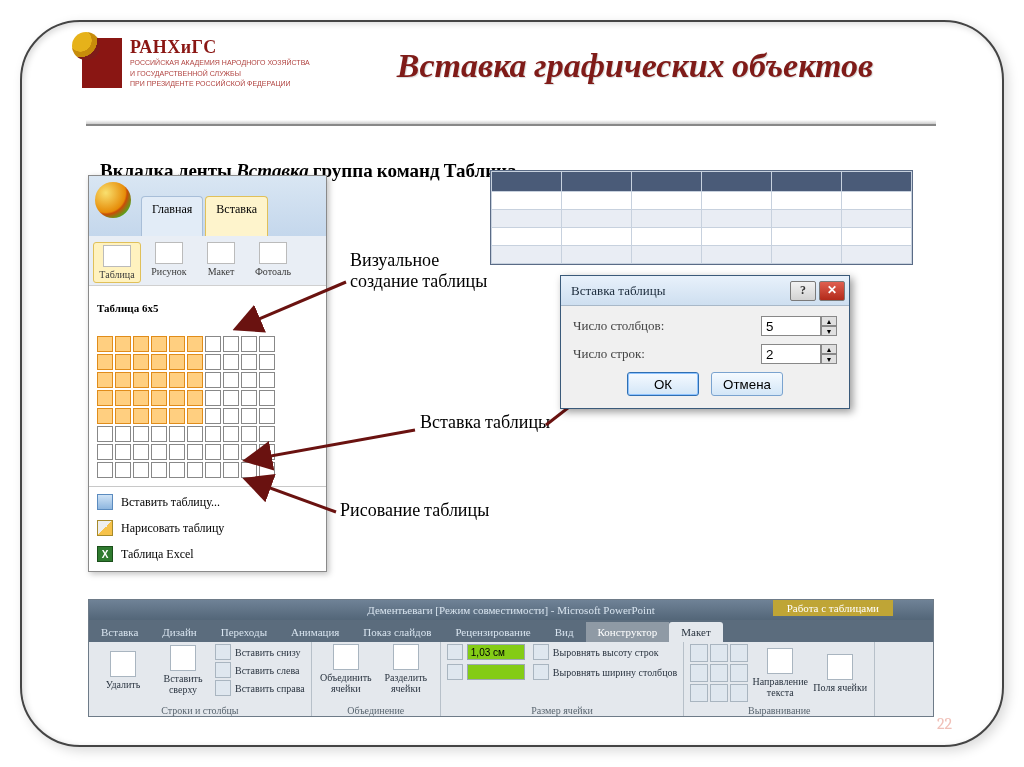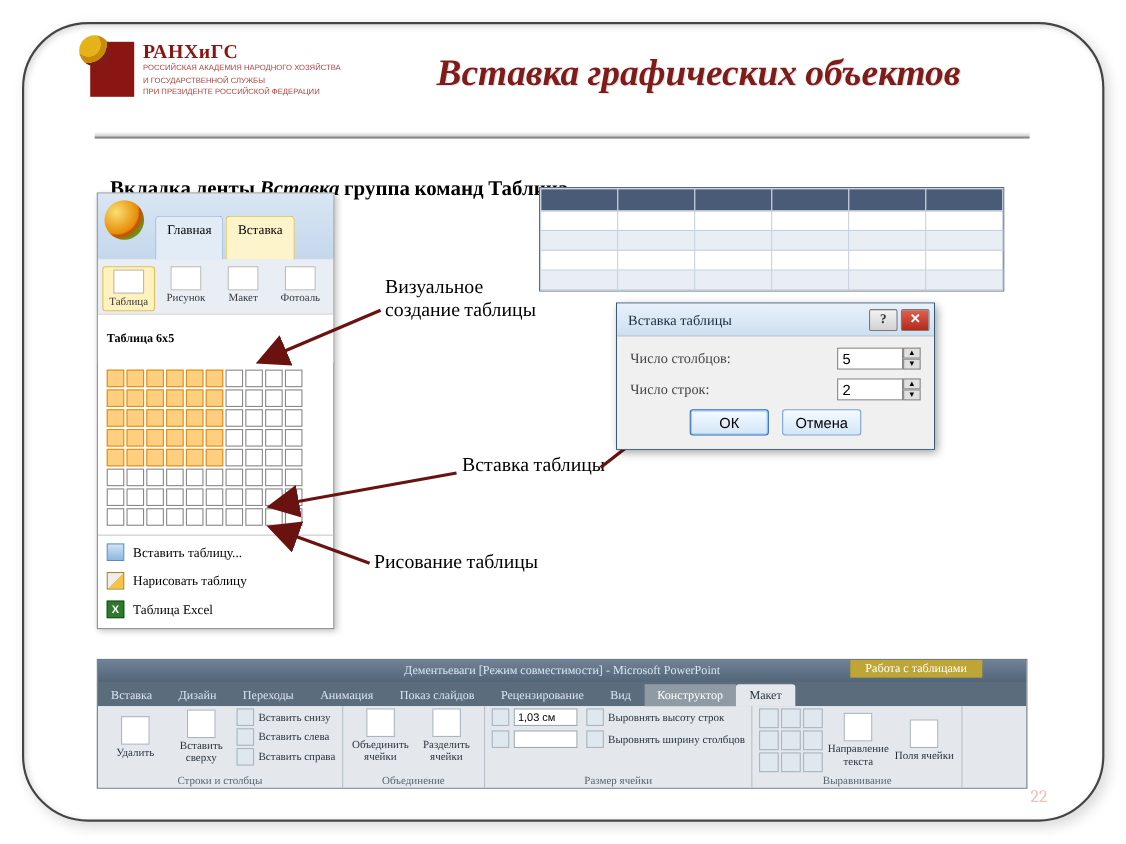--- a/index.html
+++ b/index.html
@@ -38,21 +38,21 @@
 
   .caption {
     position:absolute; left:100px; top:135px;
     font:400 19px Cambria, Georgia, serif; color:#000;margin-top:25px;
   }
   .caption .bold{font-weight:700;}
   .caption .ital{font-style:italic;}
 
   
   .dropdown {
-    position:absolute; left:88px; top:175px; width:216px;
+    position:absolute; left:88px; top:175px; width:239px;
     border:1px solid #8a8a8a; background:#fff;
     box-shadow:2px 2px 6px rgba(0,0,0,.25);
     font:12px "Segoe UI";
   }
   .dd-top {background:linear-gradient(#d9e6f3,#c4d7ec);height:60px;display:flex;}
   .office-btn{width:36px;height:36px;margin:6px 2px 0 6px;border-radius:50%;
     background:radial-gradient(circle at 30% 30%,#f9e06f,#e68c08 55%,#c94d09 60%,#4eaa1d 80%);}
   .dd-tabs{display:flex;gap:2px;margin:20px 0 0 8px;font-size:12px;}
   .dd-tab{padding:5px 10px;background:#e2ecf7;border:1px solid #a8bed8;border-bottom:none;border-radius:4px 4px 0 0;}
   .dd-tab.active{background:#fef4cc;border-color:#e0c05a;font-weight:400;}
@@ -121,21 +121,21 @@
   .rb-tab.ctx{background:#8f9aa5;color:#fff;}
   .rb-tab.active{background:#e4e8ed;color:#2a3440;border-radius:3px 3px 0 0;}
   .rb-body{display:flex;height:76px;background:#e4e8ed;}
   .rb-group{border-right:1px solid #b7c0c9;padding:2px 6px 0;display:flex;flex-direction:column;justify-content:space-between;}
   .rb-group-label{text-align:center;font-size:10px;color:#5a6670;padding:2px 0;}
   .rb-row{display:flex;gap:4px;align-items:center;}
   .rb-big{display:flex;flex-direction:column;align-items:center;gap:2px;width:56px;font-size:10px;color:#2a3440;text-align:center;}
   .rb-big .ico{width:26px;height:26px;border:1px solid #a9b5c0;background:#fff;}
   .rb-small{display:flex;align-items:center;gap:4px;font-size:10px;color:#2a3440;}
   .rb-small .ico{width:16px;height:16px;border:1px solid #a9b5c0;background:#dfe7ef;}
-  .rb-input{width:58px;height:16px;font-size:10px;border:1px solid #9ca8b3;padding:0 3px;background:#ffffff;}
+  .rb-input{width:58px;height:16px;font-size:10px;border:1px solid #9ca8b3;padding:0 3px;background:#84cc16;}
 
   .page-num{position:absolute;right:72px;bottom:34px;color:#f0c0b8;font:400 16px Cambria;}
 </style>
 </head>
 <body>
 
 <div class="slide-frame"></div>
 
 <div class="logo">
   <div class="logo-block"></div>

